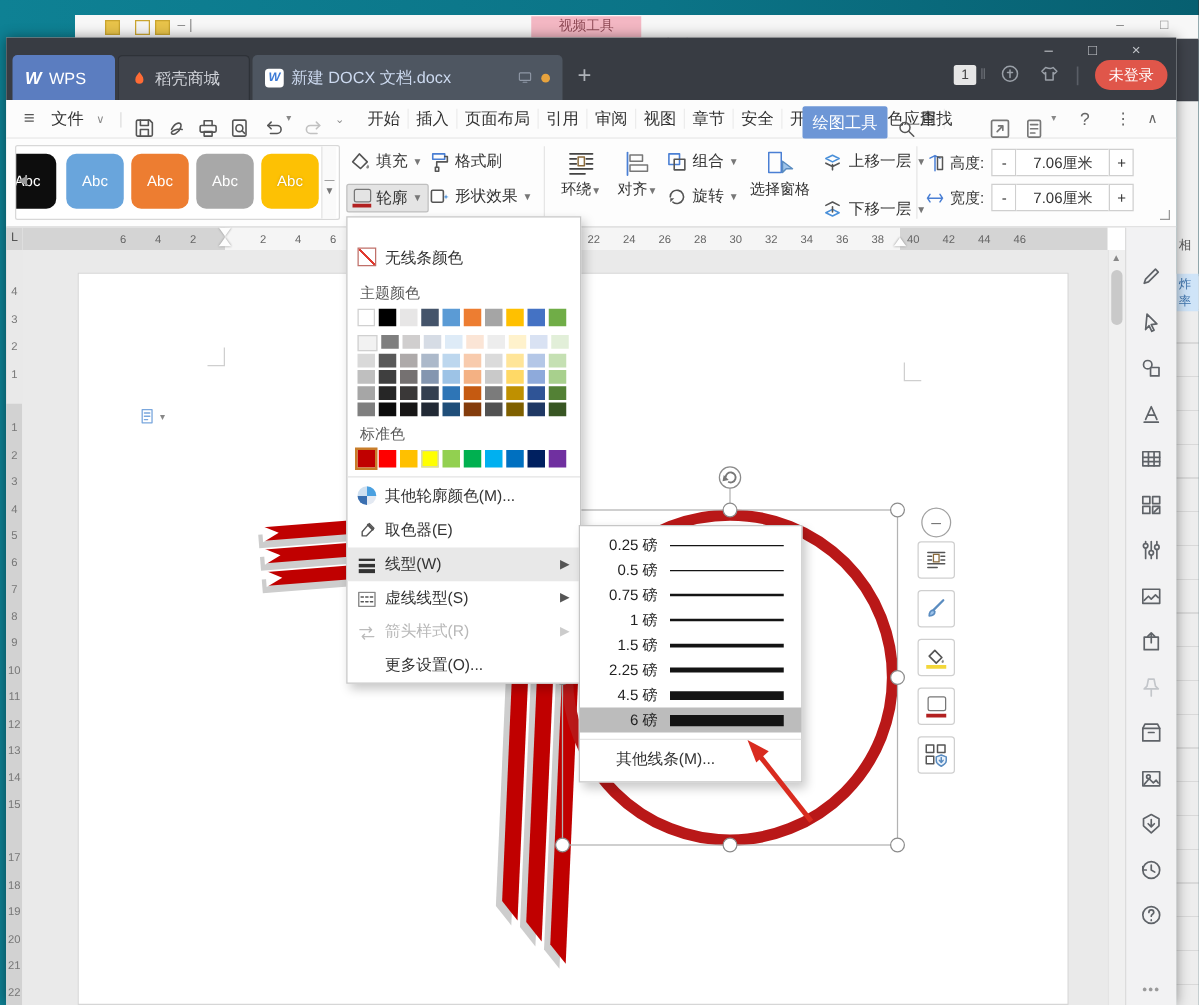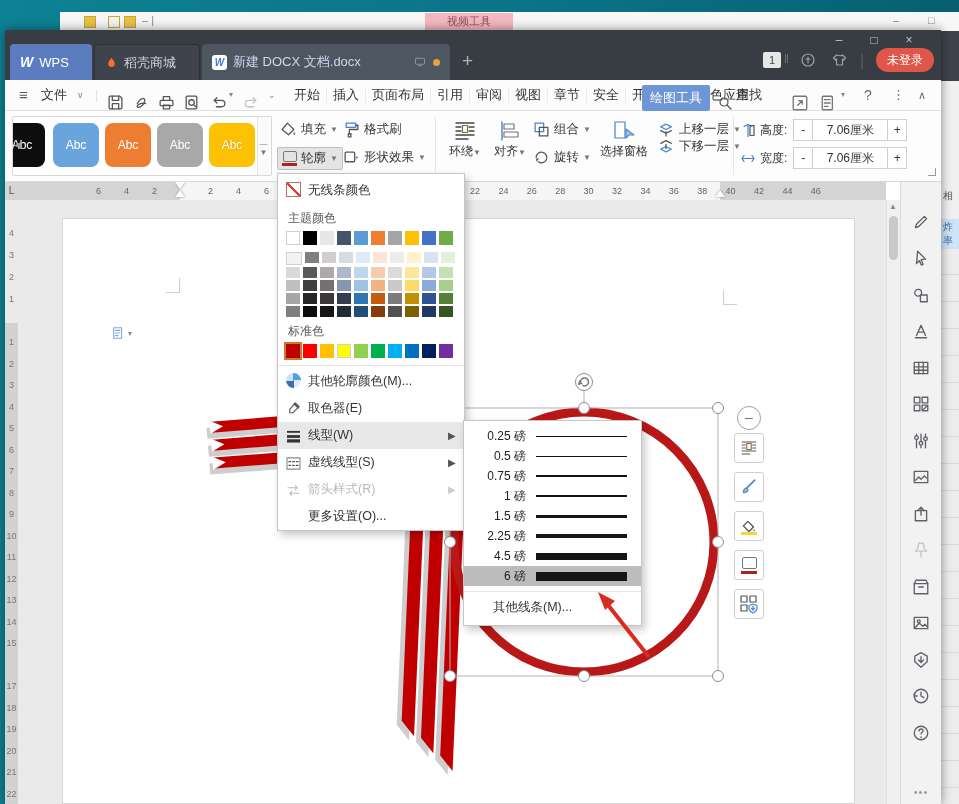--- a/index.html
+++ b/index.html
@@ -331,21 +331,21 @@
       <div><span>选择窗格</span></div>
     </div>
     <div class="tbtn" style="left:652px;top:10px">
       <svg class="ic" width="18" height="17" viewBox="0 0 16 16">
           <path d="M8 3 13 5.5 8 8 3 5.5z" style="stroke:#4a90d9"></path>
           <path d="M3 9l5 2.5L13 9M8 14v-4"></path>
         </svg>
       <span>上移一层</span>
         <span class="carat">▼</span>
     </div>
-    <div class="tbtn" style="left:652px;top:27px">
+    <div class="tbtn" style="left:652px;top:48px">
       <svg class="ic" width="18" height="17" viewBox="0 0 16 16">
           <path d="M8 8 13 10.5 8 13 3 10.5z" style="stroke:#4a90d9"></path>
           <path d="M3 5l5-2.5L13 5M8 6v4"></path>
         </svg>
       <span>下移一层</span>
         <span class="carat">▼</span>
     </div>
 
     <div class="vsep" style="left:728px"></div>
 
@@ -524,21 +524,21 @@
     <svg class="ic" width="20" height="20" viewBox="0 0 20 20">
         <rect x="2" y="2" width="6" height="6" style="stroke:#555"></rect>
         <rect x="11" y="2" width="6" height="6" style="stroke:#555"></rect>
         <rect x="2" y="11" width="6" height="6" style="stroke:#555"></rect>
         <path d="M14 10l4 1.5v3c0 2.5-4 4.5-4 4.5s-4-2-4-4.5v-3z" style="stroke:#5a8cc0;fill:#eaf2fb"></path>
         <path d="M14 12v4m-1.5-1.7 1.5 1.7 1.5-1.7" style="stroke:#5a8cc0"></path>
       </svg>
   </div>
 
   <div class="abs dropdown">
-    <div class="dd-row" style="margin-top:3px">
+    <div class="dd-row" style="margin-top:19px">
       <span class="dd-ico"><span class="noline-ic" style="display:inline-block"></span></span>
       <span>无线条颜色</span>
     </div>
     <div class="dd-head">主题颜色</div>
     <div class="swrow" id="themerow">
         <div class="sw" style="background: rgb(255, 255, 255); border: 1px solid rgb(208, 208, 208);"></div>
         <div class="sw" style="background: rgb(0, 0, 0);"></div>
         <div class="sw" style="background: rgb(231, 230, 230);"></div>
         <div class="sw" style="background: rgb(68, 84, 106);"></div>
         <div class="sw" style="background: rgb(91, 155, 213);"></div>

